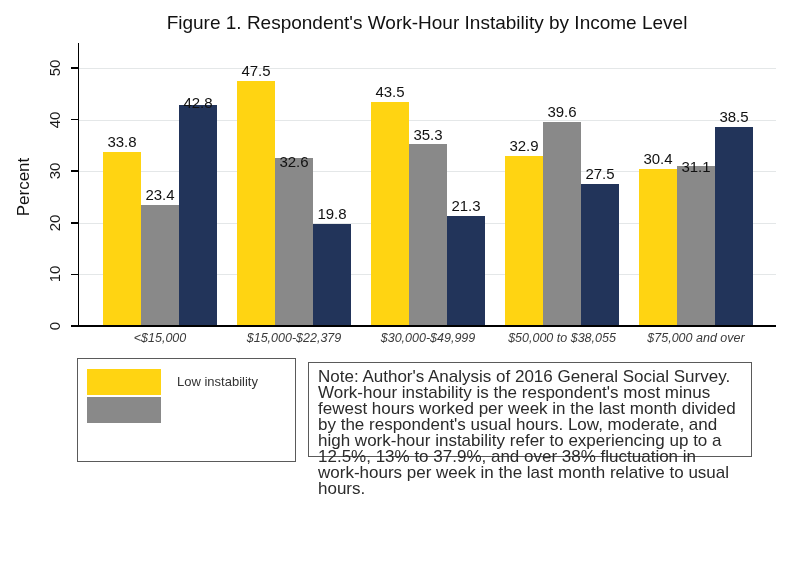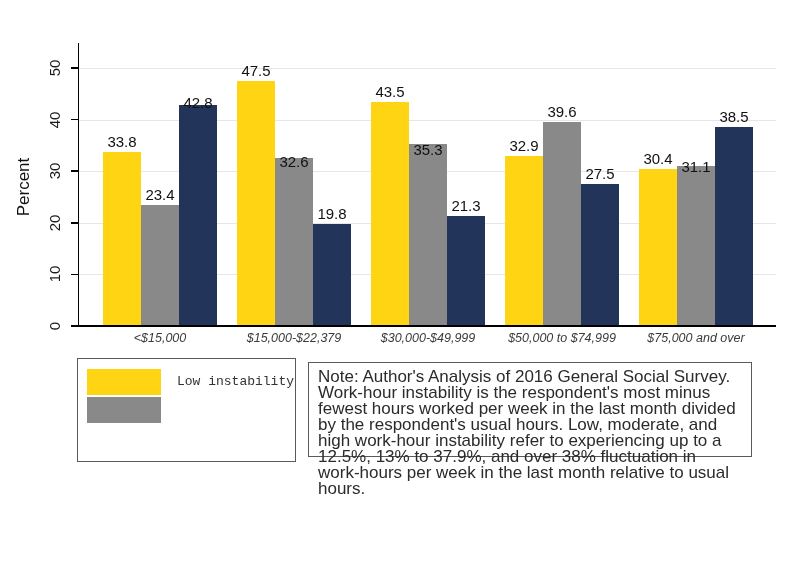--- a/index.html
+++ b/index.html
@@ -50,20 +50,21 @@
     padding:6px 9px;
   }
   .note-text{
     font-size:17px;line-height:16px;color:#2b2b2b;
   }
 </style>
 </head>
 <body>
 
 <div id="canvas">
+  <div class="chart-title">Figure 1. Respondent's Work-Hour Instability by Income Level</div>
   <div class="ylabel">Percent</div>
   <div id="plot">
       <div class="gridline" style="left: 79px; top: 274.4px; width: 697px;"></div>
       <div class="gridline" style="left: 79px; top: 222.8px; width: 697px;"></div>
       <div class="gridline" style="left: 79px; top: 171.2px; width: 697px;"></div>
       <div class="gridline" style="left: 79px; top: 119.6px; width: 697px;"></div>
       <div class="gridline" style="left: 79px; top: 68px; width: 697px;"></div>
       <div class="ytick" style="left: 71px; top: 325.25px; width: 8px; height: 1.5px;"></div>
       <div class="yticklabel" style="left: 35px; top: 318px;">0</div>
       <div class="ytick" style="left: 71px; top: 273.65px; width: 8px; height: 1.5px;"></div>
@@ -86,43 +87,43 @@
       <div class="bar" style="left: 237px; top: 80.9px; width: 38px; height: 245.1px; background: rgb(255, 212, 18);"></div>
       <div class="barlabel" style="left: 225px; top: 61.9px;">47.5</div>
       <div class="bar" style="left: 275px; top: 157.784px; width: 38px; height: 168.216px; background: rgb(137, 137, 137);"></div>
       <div class="barlabel" style="left: 263px; top: 153px;">32.6</div>
       <div class="bar" style="left: 313px; top: 223.832px; width: 38px; height: 102.168px; background: rgb(34, 52, 90);"></div>
       <div class="barlabel" style="left: 301px; top: 204.832px;">19.8</div>
       <div class="xcatlabel" style="left: 209px; top: 331px;">$15,000-$22,379</div>
       <div class="bar" style="left: 371px; top: 101.54px; width: 38px; height: 224.46px; background: rgb(255, 212, 18);"></div>
       <div class="barlabel" style="left: 359px; top: 82.54px;">43.5</div>
       <div class="bar" style="left: 409px; top: 143.852px; width: 38px; height: 182.148px; background: rgb(137, 137, 137);"></div>
-      <div class="barlabel" style="left: 397px; top: 141px;">35.3</div>
+      <div class="barlabel" style="left: 397px; top: 126px;">35.3</div>
       <div class="bar" style="left: 447px; top: 216.092px; width: 38px; height: 109.908px; background: rgb(34, 52, 90);"></div>
       <div class="barlabel" style="left: 435px; top: 197.092px;">21.3</div>
       <div class="xcatlabel" style="left: 343px; top: 331px;">$30,000-$49,999</div>
       <div class="bar" style="left: 505px; top: 156.236px; width: 38px; height: 169.764px; background: rgb(255, 212, 18);"></div>
       <div class="barlabel" style="left: 493px; top: 137.236px;">32.9</div>
       <div class="bar" style="left: 543px; top: 121.664px; width: 38px; height: 204.336px; background: rgb(137, 137, 137);"></div>
       <div class="barlabel" style="left: 531px; top: 102.664px;">39.6</div>
       <div class="bar" style="left: 581px; top: 184.1px; width: 38px; height: 141.9px; background: rgb(34, 52, 90);"></div>
       <div class="barlabel" style="left: 569px; top: 165.1px;">27.5</div>
-      <div class="xcatlabel" style="left: 477px; top: 331px;">$50,000 to $74,999</div>
+      <div class="xcatlabel" style="left: 477px; top: 331px;">$50,000 to $38,055</div>
       <div class="bar" style="left: 639px; top: 169.136px; width: 38px; height: 156.864px; background: rgb(255, 212, 18);"></div>
       <div class="barlabel" style="left: 627px; top: 150.136px;">30.4</div>
       <div class="bar" style="left: 677px; top: 165.524px; width: 38px; height: 160.476px; background: rgb(137, 137, 137);"></div>
       <div class="barlabel" style="left: 665px; top: 146.524px; margin-top: 11px;">31.1</div>
       <div class="bar" style="left: 715px; top: 127.34px; width: 38px; height: 198.66px; background: rgb(34, 52, 90);"></div>
       <div class="barlabel" style="left: 703px; top: 108.34px;">38.5</div>
       <div class="xcatlabel" style="left: 611px; top: 331px;">$75,000 and over</div>
       <div class="yaxis" style="left: 77.5px; top: 43px; width: 1.5px; height: 283px;"></div>
       <div class="xaxis" style="left: 77.5px; top: 325px; width: 698.5px; height: 2px;"></div>
     </div>
   <div class="legend-box" id="legend">
-      <div class="legend-row" style="top: 10px; font-family: Liberation Mono, monospace;">
+      <div class="legend-row" style="top: 10px;">
         <div class="legend-swatch" style="background: rgb(255, 212, 18);"></div>
         <div class="legend-label">Low instability</div>
       </div>
       <div class="legend-row" style="top: 38px;">
         <div class="legend-swatch" style="background: rgb(137, 137, 137);"></div>
       </div>
     </div>
   <div class="note-box">
     <div class="note-text">Note: Author's Analysis of 2016 General Social Survey. Work-hour instability is the respondent's most minus fewest hours worked per week in the last month divided by the respondent's usual hours. Low, moderate, and high work-hour instability refer to experiencing up to a 12.5%, 13% to 37.9%, and over 38% fluctuation in work-hours per week in the last month relative to usual hours.</div>
   </div>

